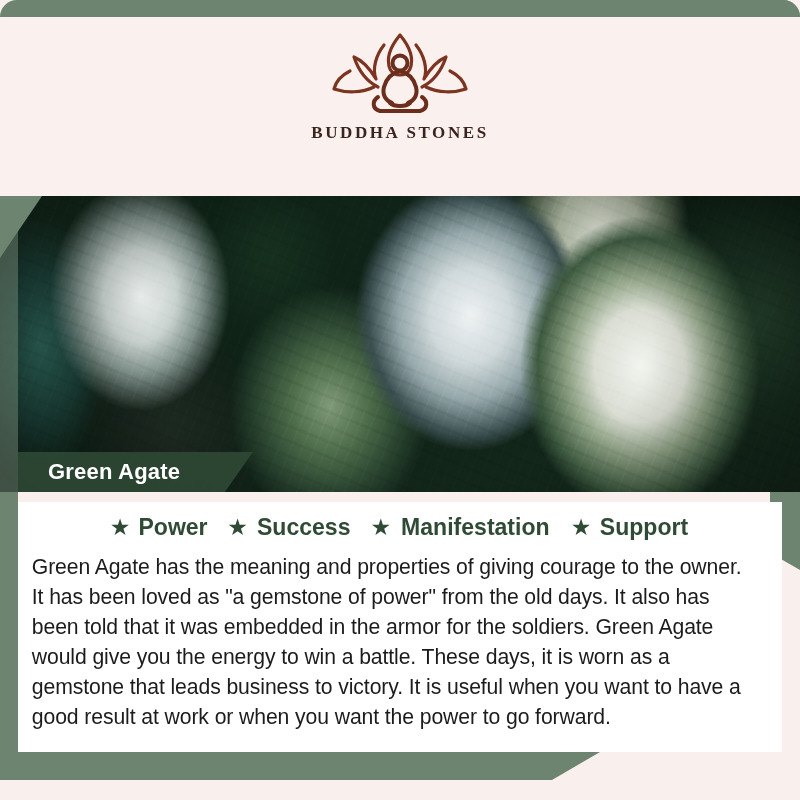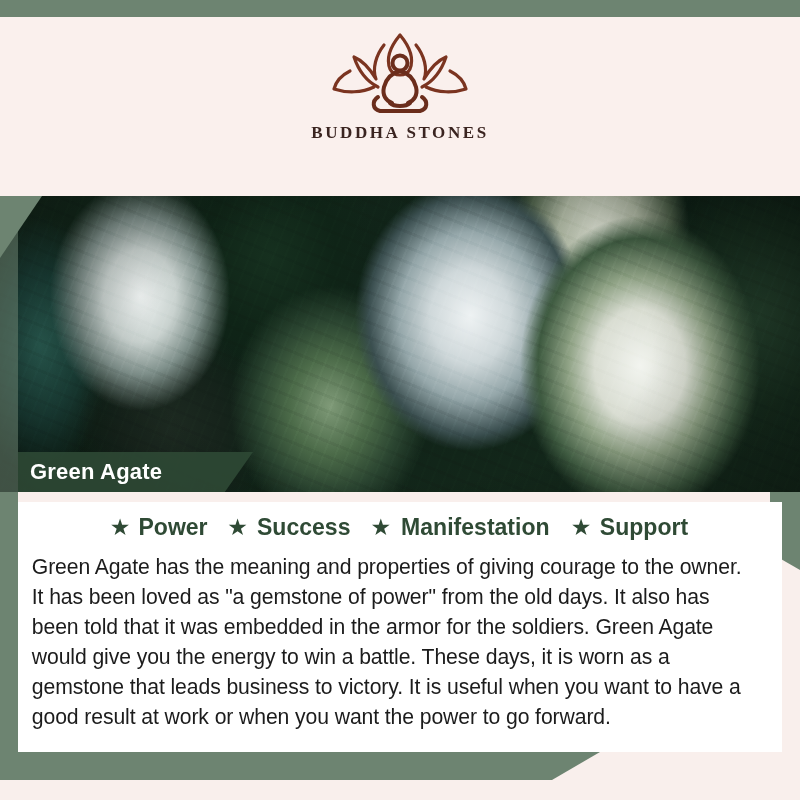--- a/index.html
+++ b/index.html
@@ -12,20 +12,21 @@
     overflow: hidden;
     font-family: "Liberation Sans", sans-serif;
     background: #f9efec;
   }
   #page {
     position: relative;
     width: 800px;
     height: 800px;
     background: #f9efec;
     overflow: hidden;
+    border-radius: 17px;
   }
 
   
   .frame-top {
     position: absolute;
     left: 0; top: 0;
     width: 800px; height: 17px;
     background: #6d8471;
   }
   .frame-right {
@@ -142,21 +143,21 @@
   .name-banner {
     position: absolute;
     left: 18px; top: 452px;
     width: 235px; height: 40px;
     background: rgba(47,74,53,0.88);
     clip-path: polygon(0 0, 100% 0, 88% 100%, 0 100%);
     display: flex;
     align-items: center;
   }
   .name-banner-text {
-    padding-left: 12px;
+    padding-left: 30px;
     color: #ffffff;
     font-size: 22px;
     font-weight: 700;
     letter-spacing: 0.2px;
     white-space: nowrap;
   }
 
   
   .lower {
     position: absolute;

